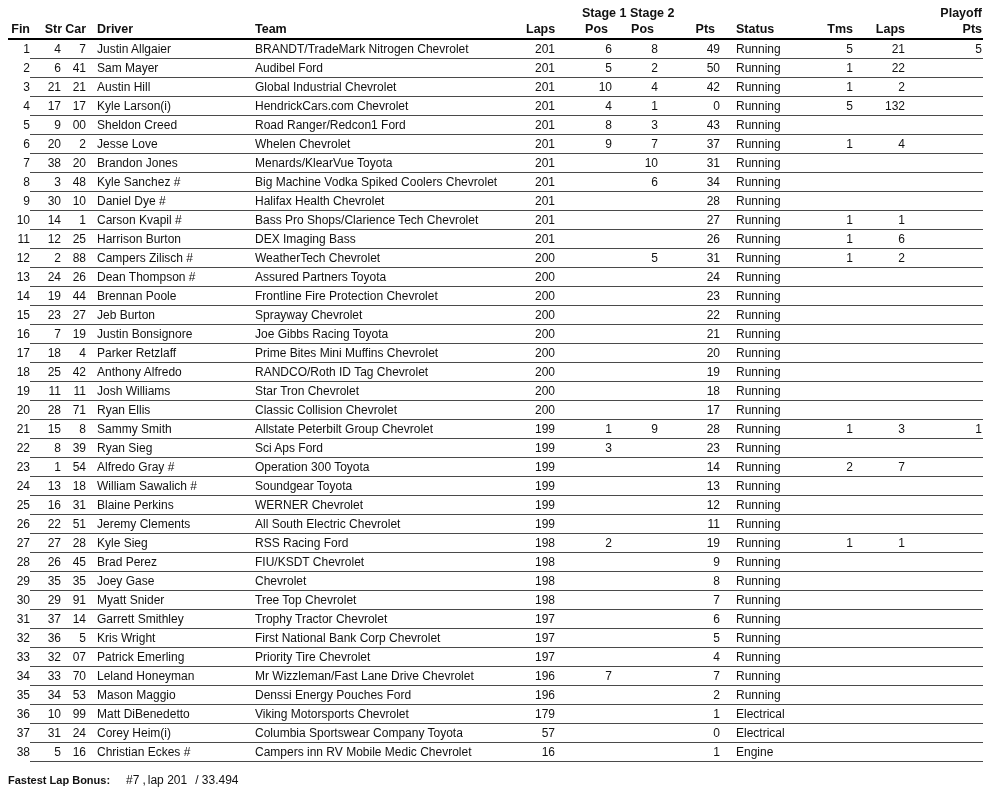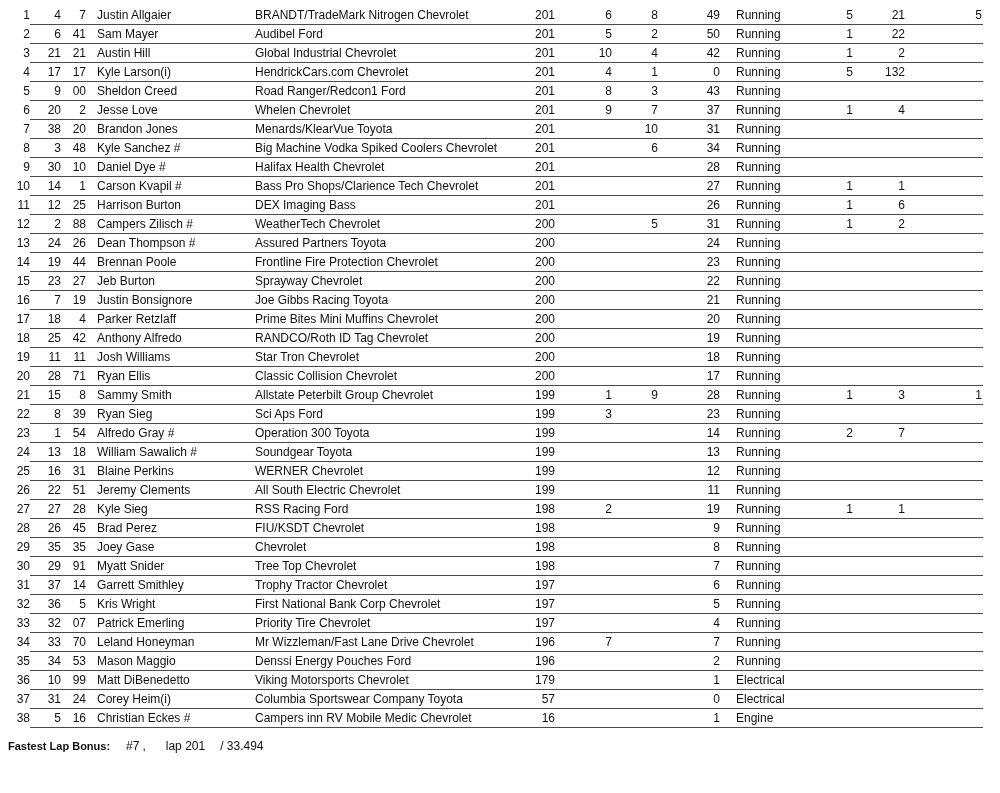--- a/index.html
+++ b/index.html
@@ -37,22 +37,22 @@
 
   th.g-stage{text-align:center;padding-left:26px;}
   th.g-playoff{text-align:right;padding-right:1px;}
 
   .footer{
     margin:11px 0 0 8px;font-size:12px;display:flex;align-items:baseline;
   }
   .footer .f-label{font-weight:bold;font-size:11px;}
   .footer .f-car{margin-left:16px;}
   .footer .f-comma{margin-left:3px;}
-  .footer .f-lap{margin-left:20px;}
-  .footer .f-time{margin-left:15px;}
+  .footer .f-lap{margin-left:2px;}
+  .footer .f-time{margin-left:8px;}
 </style>
 </head>
 <body>
 
 <div class="sheet">
 
   <table class="results">
     <colgroup>
       <col style="width:22px">
         <col style="width:32px">
@@ -62,20 +62,41 @@
         <col style="width:30px">
       <col style="width:57px">
         <col style="width:46px">
         <col style="width:62px">
       <col style="width:80px">
         <col style="width:53px">
         <col style="width:52px">
       <col style="width:77px">
     </colgroup>
     <thead>
+      <tr class="group-row">
+        <th colspan="6"></th>
+        <th colspan="2" class="g-stage"><span>Stage 1</span> <span>Stage 2</span></th>
+        <th colspan="4"></th>
+        <th class="g-playoff">Playoff</th>
+      </tr>
+      <tr class="cols-row">
+        <th class="c-fin">Fin</th>
+        <th class="c-str">Str</th>
+        <th class="c-car">Car</th>
+        <th class="c-driver">Driver</th>
+        <th class="c-team">Team</th>
+        <th class="num">Laps</th>
+        <th class="num" style="padding-right:5px">Pos</th>
+        <th class="num" style="padding-right:5px">Pos</th>
+        <th class="num" style="padding-right:6px">Pts</th>
+        <th class="c-status">Status</th>
+        <th class="num">Tms</th>
+        <th class="num">Laps</th>
+        <th class="num">Pts</th>
+      </tr>
     </thead>
     <tbody>
     <tr>
       <td class="c-fin">1</td>
       <td class="c-str num">4</td>
       <td class="c-car">7</td>
       <td class="c-driver">Justin Allgaier</td>
       <td class="c-team">BRANDT/TradeMark Nitrogen Chevrolet</td>
       <td class="num">201</td>
       <td class="num">6</td>

